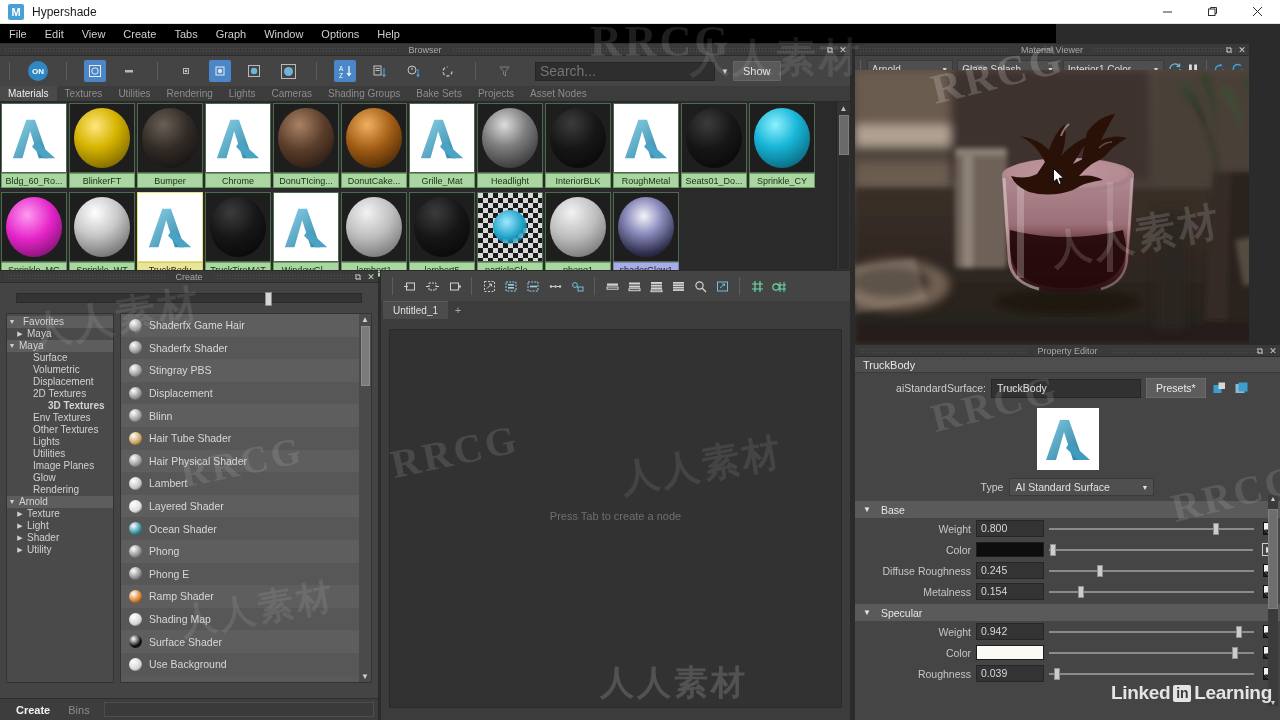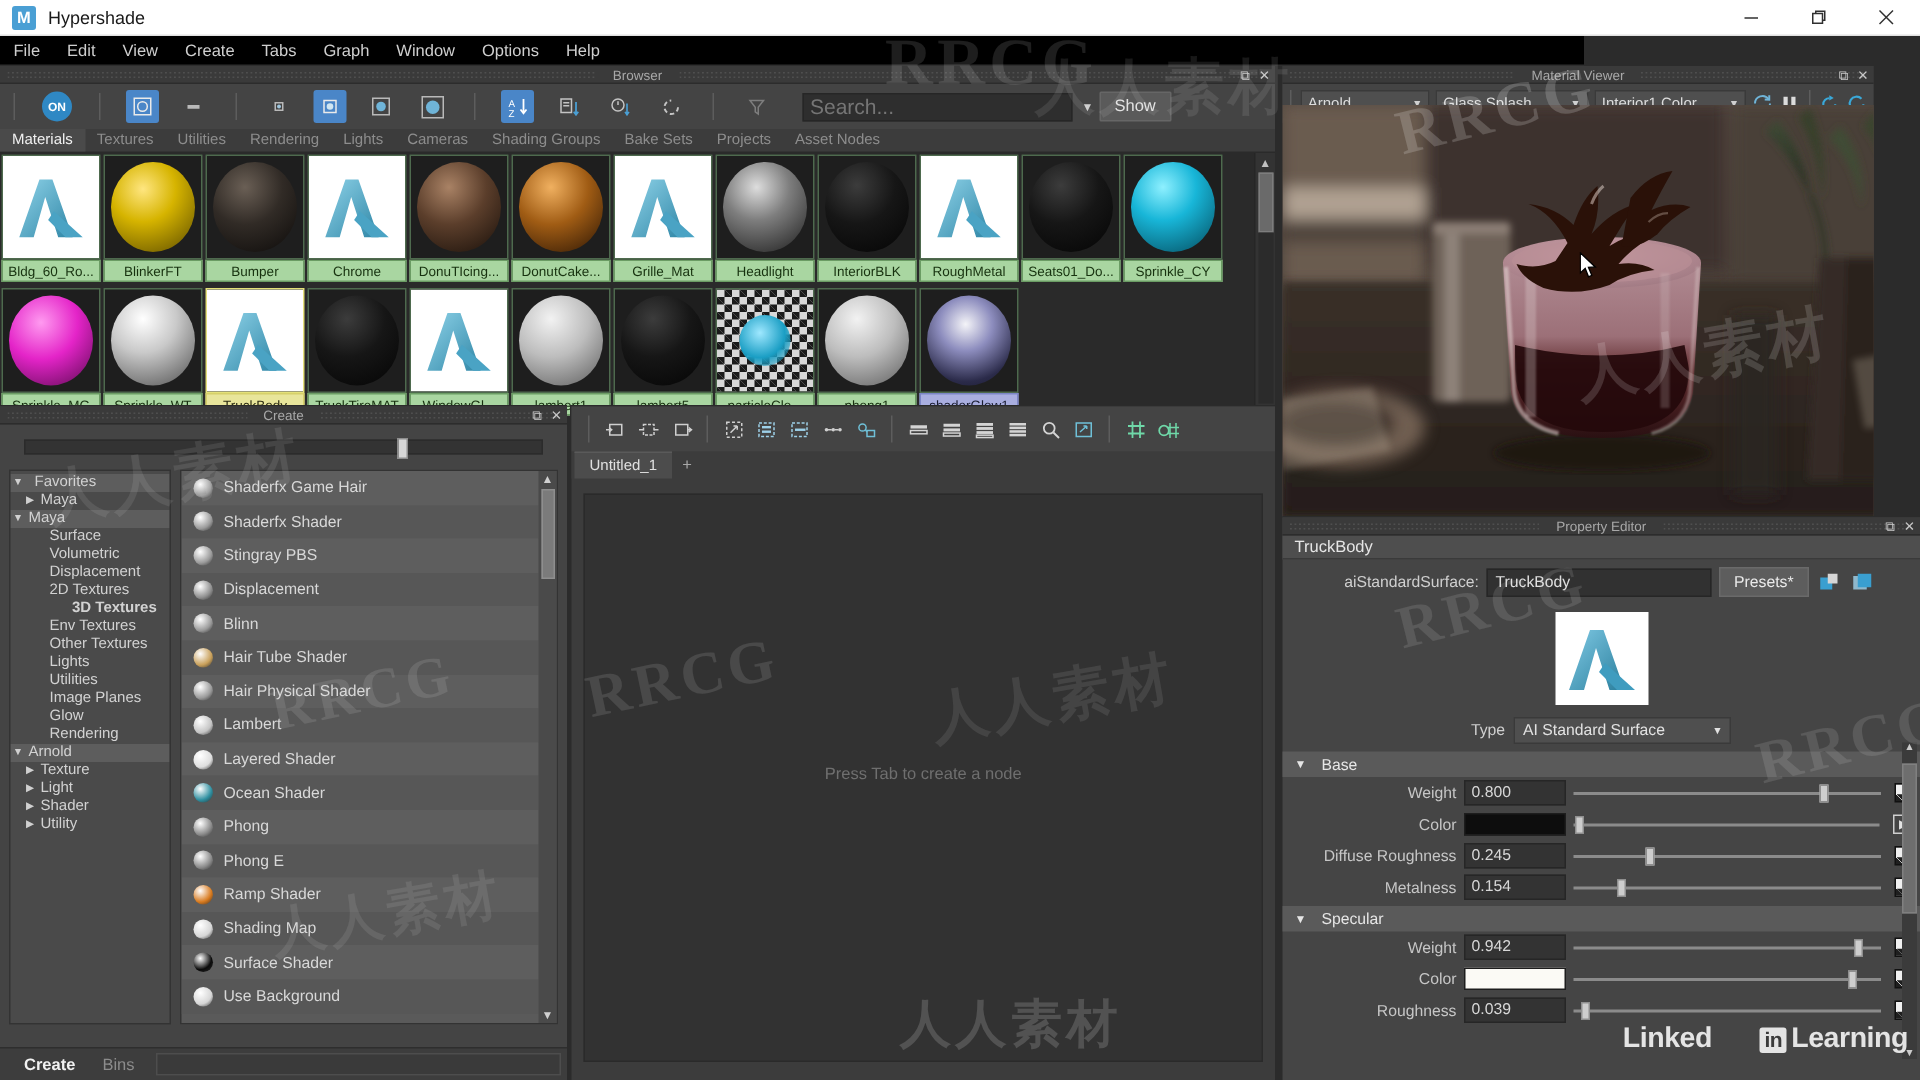--- a/index.html
+++ b/index.html
@@ -291,21 +291,21 @@
   .pe-scroll .a1 { top: 0; } .pe-scroll .a2 { bottom: 0; }
 
   
   .lil {
     position: absolute; right: 8px; bottom: 16px; display: flex;
     align-items: center; gap: 3px; font-size: 19px; font-weight: bold;
     color: #f2f2f2; opacity: .92; letter-spacing: -.3px;
   }
   .lil .in {
     background: #f2f2f2; color: #3b3b3b; font-size: 14px; padding: 0 3px;
-    border-radius: 2px; line-height: 17px; font-weight: bold; margin-left: 29px;
+    border-radius: 2px; line-height: 17px; font-weight: bold;
   }
 
   
   .wm {
     position: absolute; color: rgba(235,235,235,.13); font-weight: bold;
     font-family: "Liberation Serif", serif; pointer-events: none;
     letter-spacing: 3px;
   }
   .wm-cn { font-family: "DejaVu Sans", sans-serif; color: rgba(240,240,240,.10); }
 

